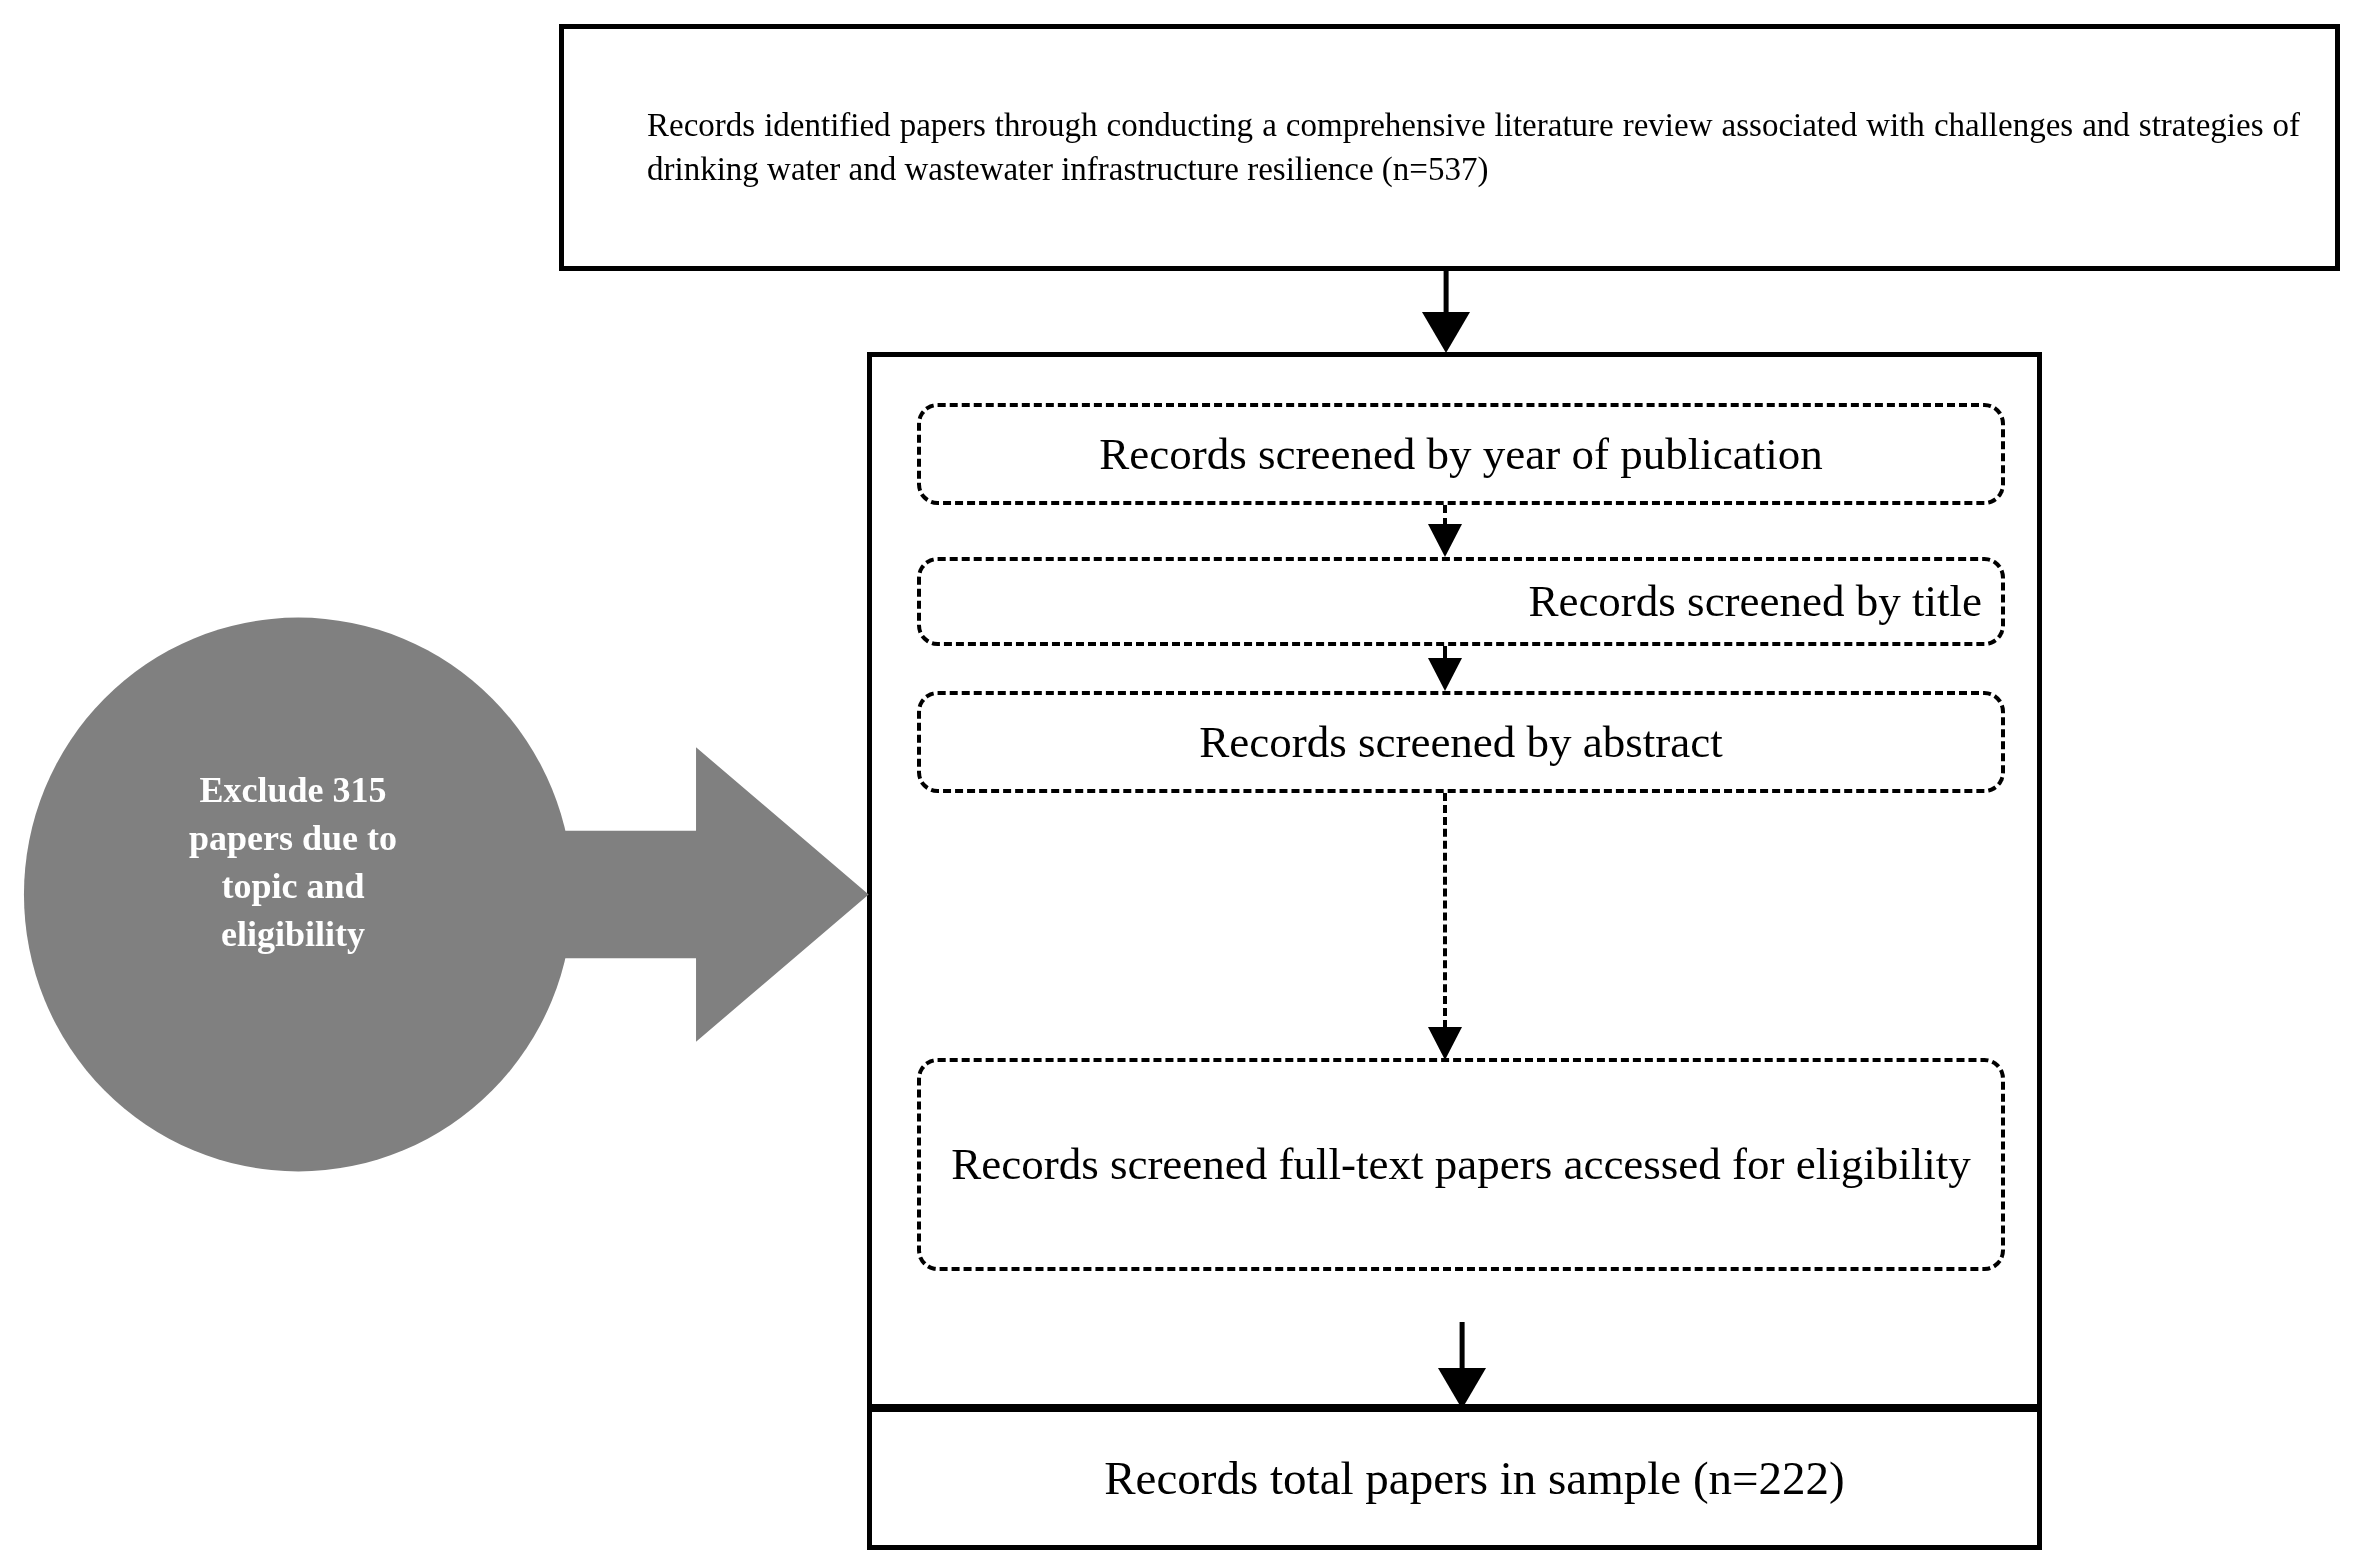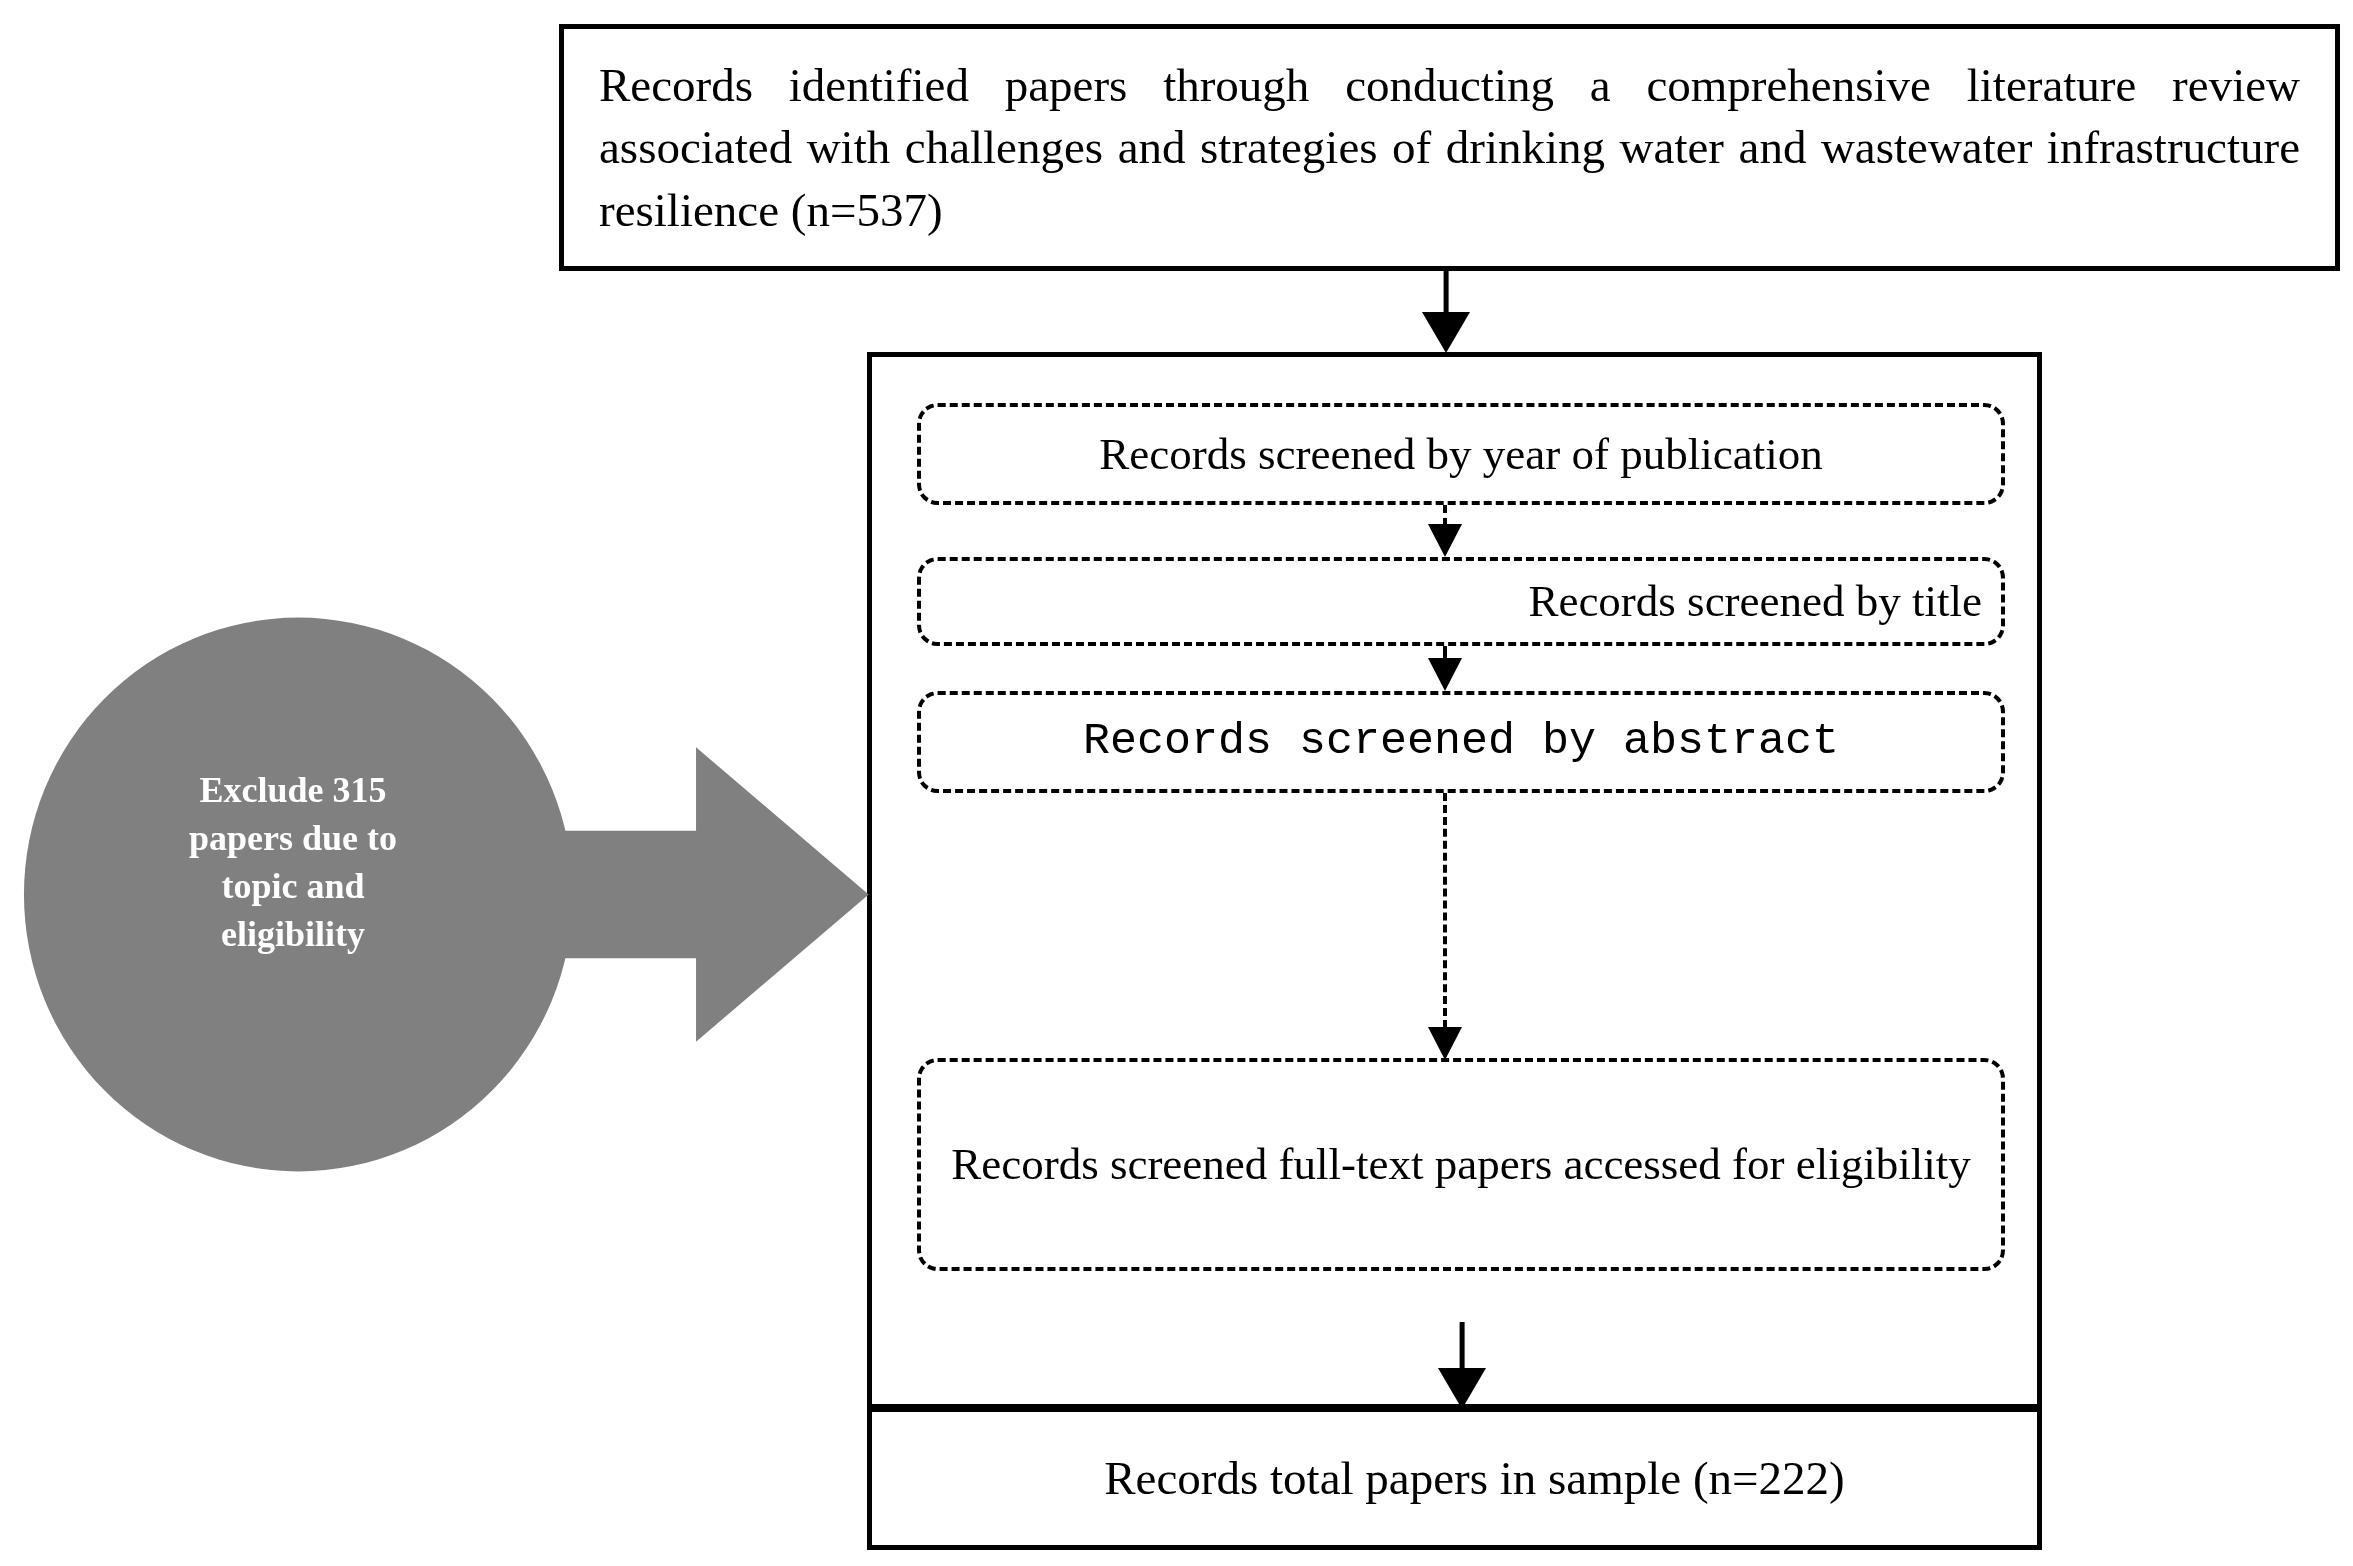--- a/index.html
+++ b/index.html
@@ -29,26 +29,27 @@
 
   #identified-box {
     left: 559px;
     top: 24px;
     width: 1781px;
     height: 247px;
     padding: 0 35px;
   }
   #identified-box .box-text {
     width: 100%;
-    font-size: 47px;
+    font-size: 33px;
     line-height: 1.33;
     color: #000000;
     text-align: justify;
     text-align-last: left;
     text-justify: inter-word;
+    margin-left: 48px;
   }
 
   #total-box {
     left: 867px;
     top: 1407px;
     width: 1175px;
     height: 143px;
     justify-content: center;
   }
   #total-box .box-text {
@@ -84,21 +85,21 @@
   }
   .dashed-box .box-text {
     font-size: 45px;
     line-height: 1.22;
     color: #000000;
     text-align: center;
   }
 
   #dashed-box-0 { left: 45px;  top: 46px;   width: 1088px; height: 102px; }
   #dashed-box-1 { left: 45px;  top: 200px;  width: 1088px; height: 89px; justify-content: flex-end; }
-  #dashed-box-2 { left: 45px;  top: 334px;  width: 1088px; height: 102px; font-family: Liberation Mono, monospace; }
+  #dashed-box-2 { left: 45px;  top: 334px;  width: 1088px; height: 102px; }
   #dashed-box-3 { left: 45px;  top: 701px;  width: 1088px; height: 213px; }
 
   
   .solid-arrow {
     position: absolute;
   }
   .solid-arrow .stem {
     position: absolute;
     left: 50%;
     top: 0;

